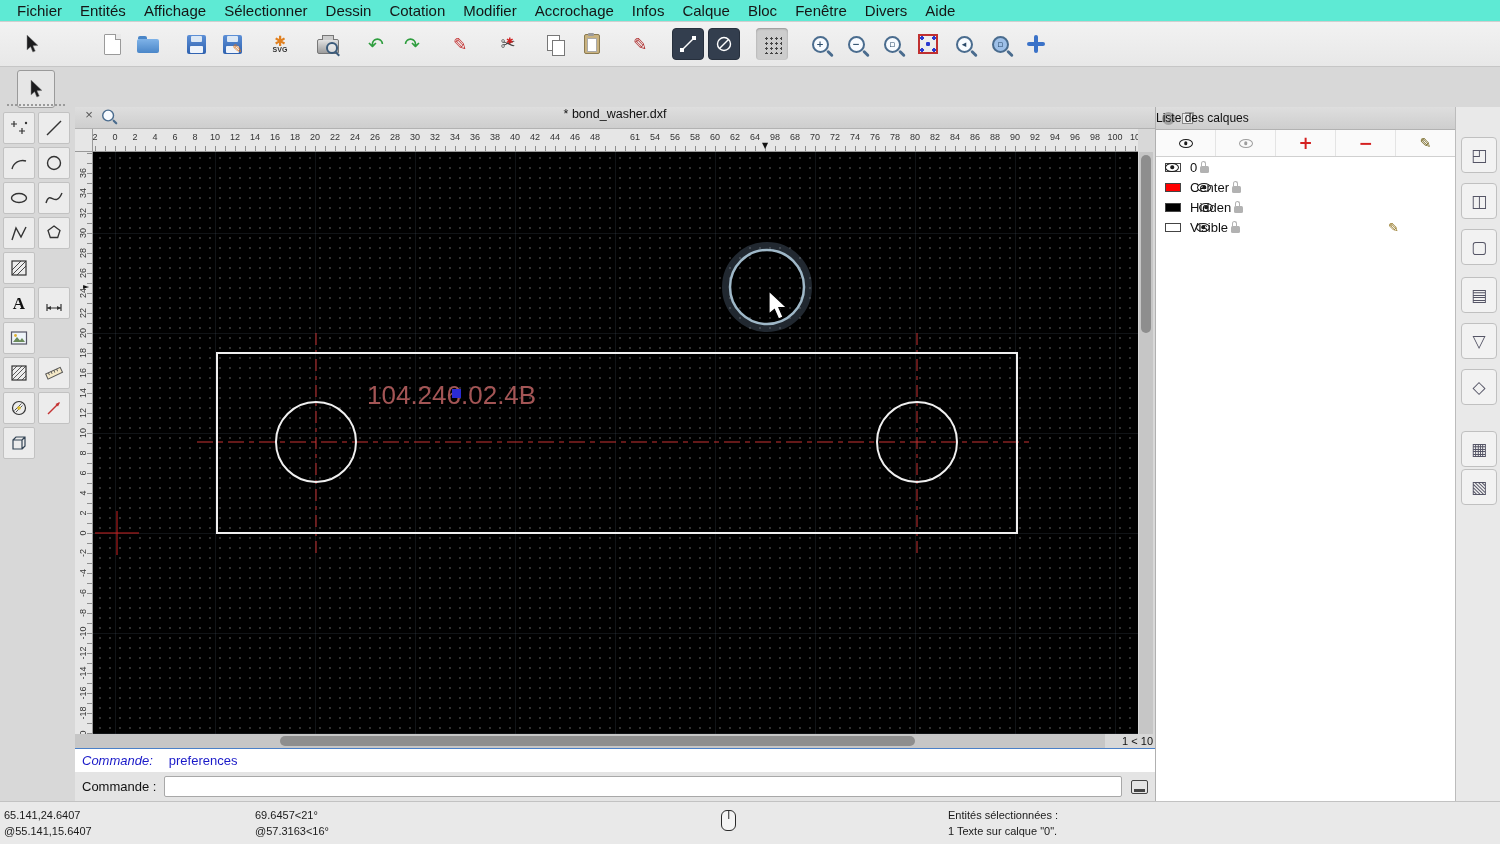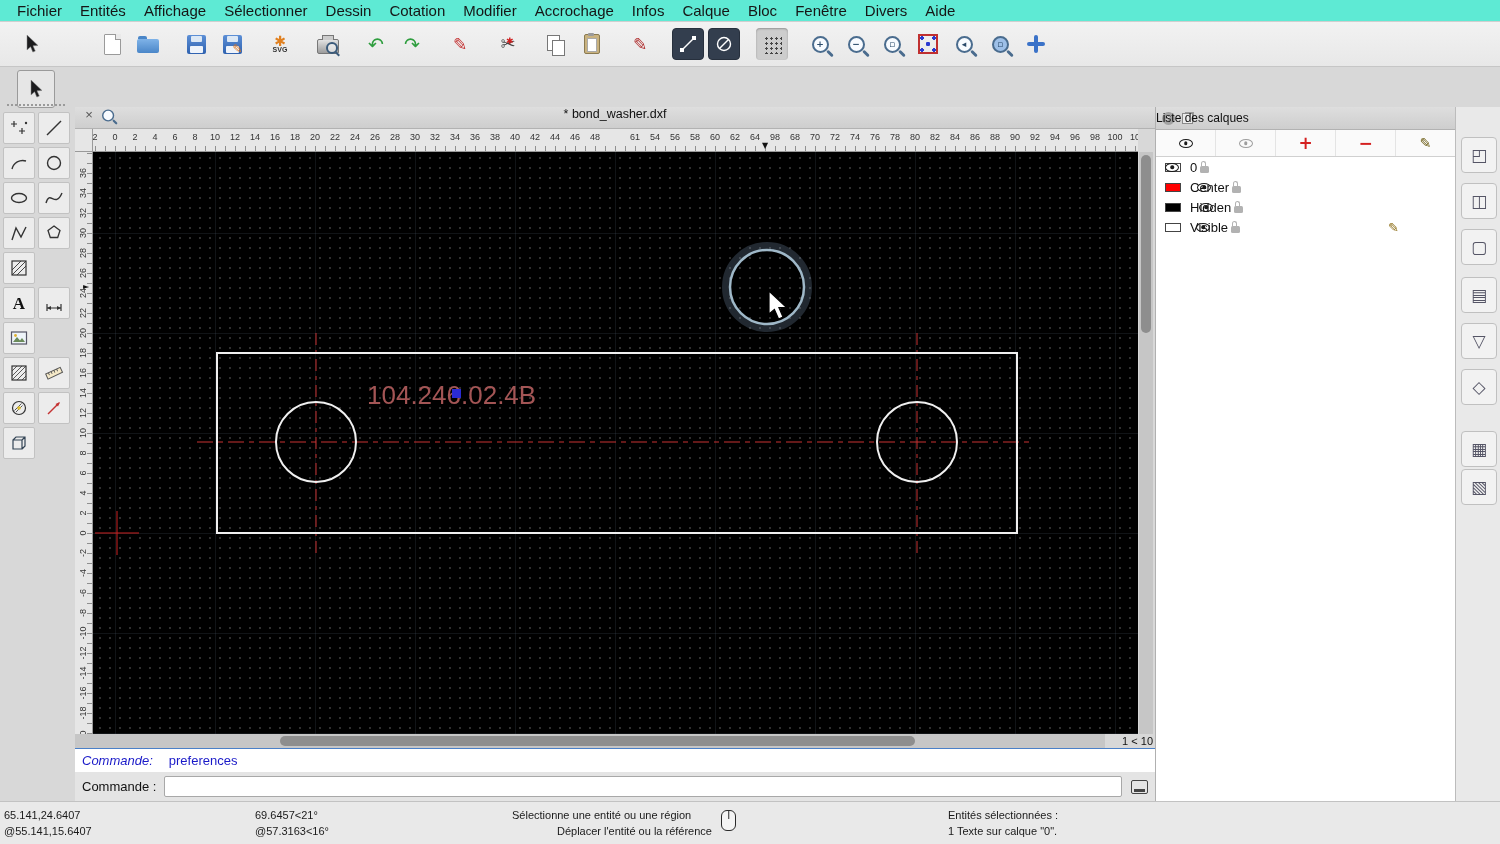--- a/index.html
+++ b/index.html
@@ -730,22 +730,18 @@
 
 <div id="statusbar">
   <div class="sb-block" id="sb-coords">
     <div>65.141,24.6407</div>
     <div>@55.141,15.6407</div>
   </div>
   <div class="sb-block" id="sb-polar">
     <div>69.6457&lt;21°</div>
     <div>@57.3163&lt;16°</div>
   </div>
-  <div class="sb-block" id="sb-hint">
-    <div>Sélectionne une entité ou une région</div>
-    <div class="ind">Déplacer l'entité ou la référence</div>
-  </div>
   <span class="mouse"></span>
   <div class="sb-block" id="sb-sel">
     <div>Entités sélectionnées :</div>
     <div>1 Texte sur calque "0".</div>
   </div>
 </div>
 
 </body></html>

